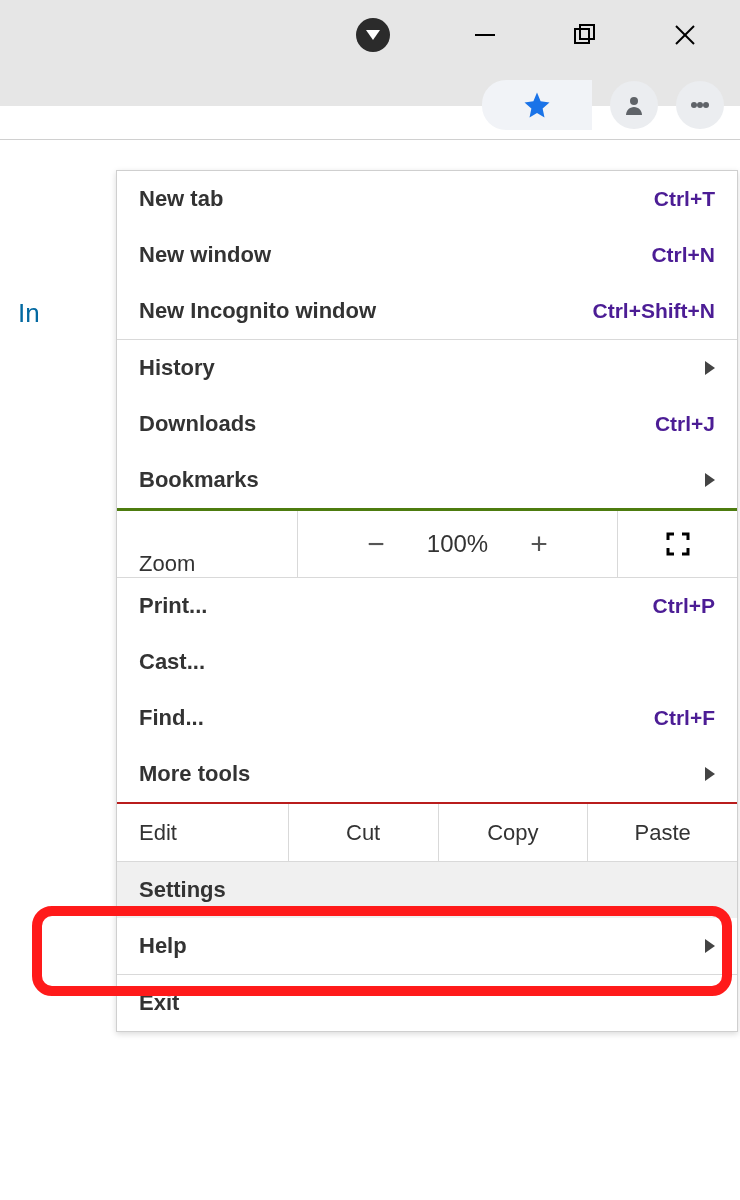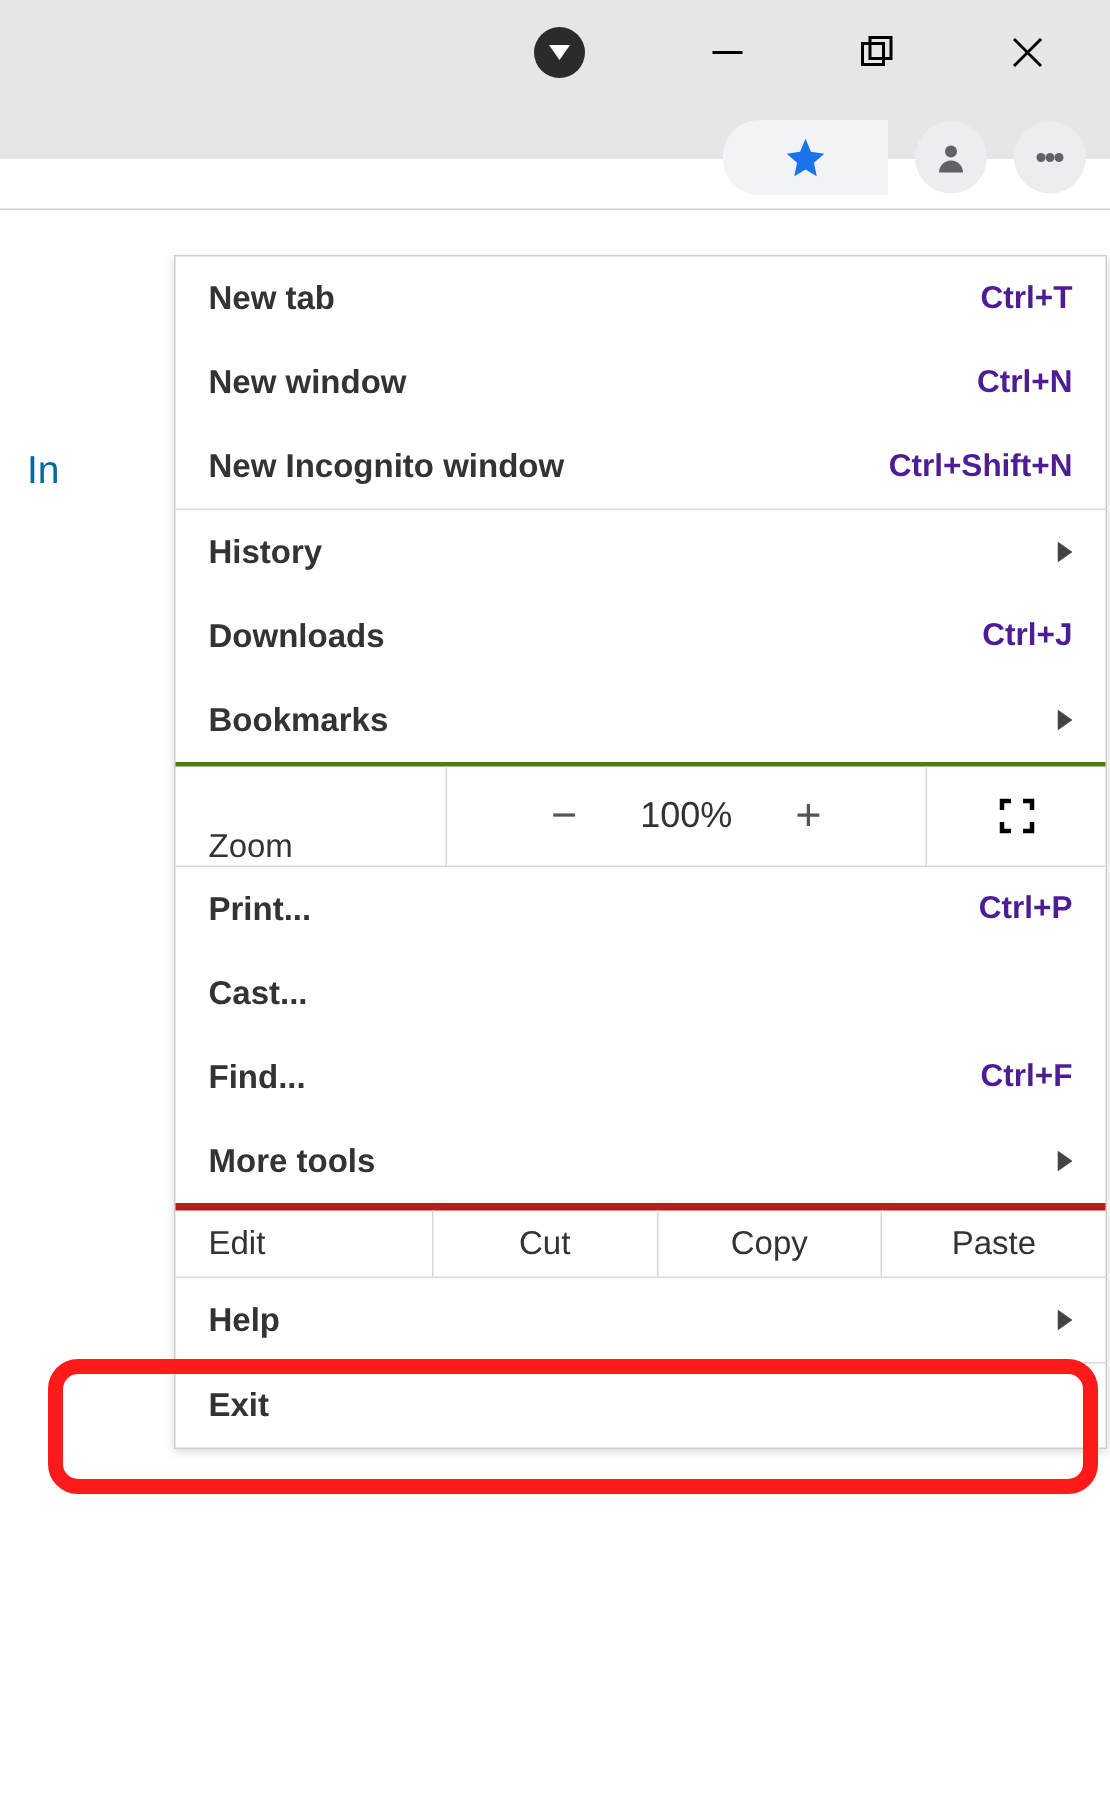--- a/index.html
+++ b/index.html
@@ -117,22 +117,22 @@
     font-size:24px;
   }
   .zoom-ctrl .btn { color:#555; font-size:30px; padding:0 8px; }
   .fullscreen {
     width:120px; display:flex; align-items:center; justify-content:center;
     border-left:1px solid #d9d9d9; height:100%;
   }
   .fullscreen svg { width:26px; height:26px; stroke:#000; stroke-width:3; fill:none; }
 
   .edit-row {
-    display:flex; height:50px; align-items:center;
-    border-top:5px solid #b91c1c; border-bottom:1px solid #d9d9d9;
+    display:flex; height:60px; align-items:center;
+    border-top:2px solid #b91c1c; border-bottom:1px solid #d9d9d9;
   }
   .edit-row > div {
     flex:1; display:flex; align-items:center; justify-content:center; height:100%;
     border-left:1px solid #d9d9d9;
   }
   .edit-row > div:first-child { justify-content:flex-start; padding-left:22px; border-left:none; }
 
   .settings-row { background:#f0f0f0; }
 
   .highlight {
@@ -260,20 +260,23 @@
         </svg></span>
   </div>
 
   <div class="edit-row">
     <div>Edit</div>
     <div>Cut</div>
     <div>Copy</div>
     <div>Paste</div>
   </div>
 
+  <div class="row settings-row">
+    <span class="label">Settings</span>
+  </div>
   <div class="row">
     <span class="label">Help</span>
     <span class="arrow"><svg viewBox="0 0 10 14">
           <polygon points="0,0 10,7 0,14"></polygon>
         </svg></span>
   </div>
 
   <div class="sep"></div>
 
   <div class="row">

